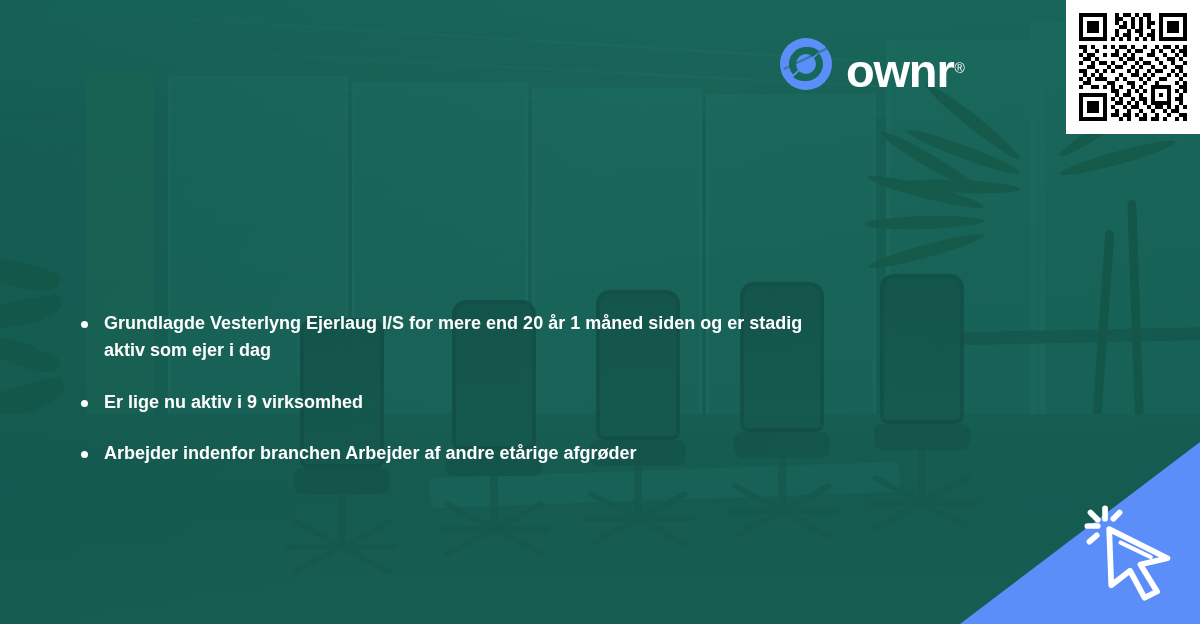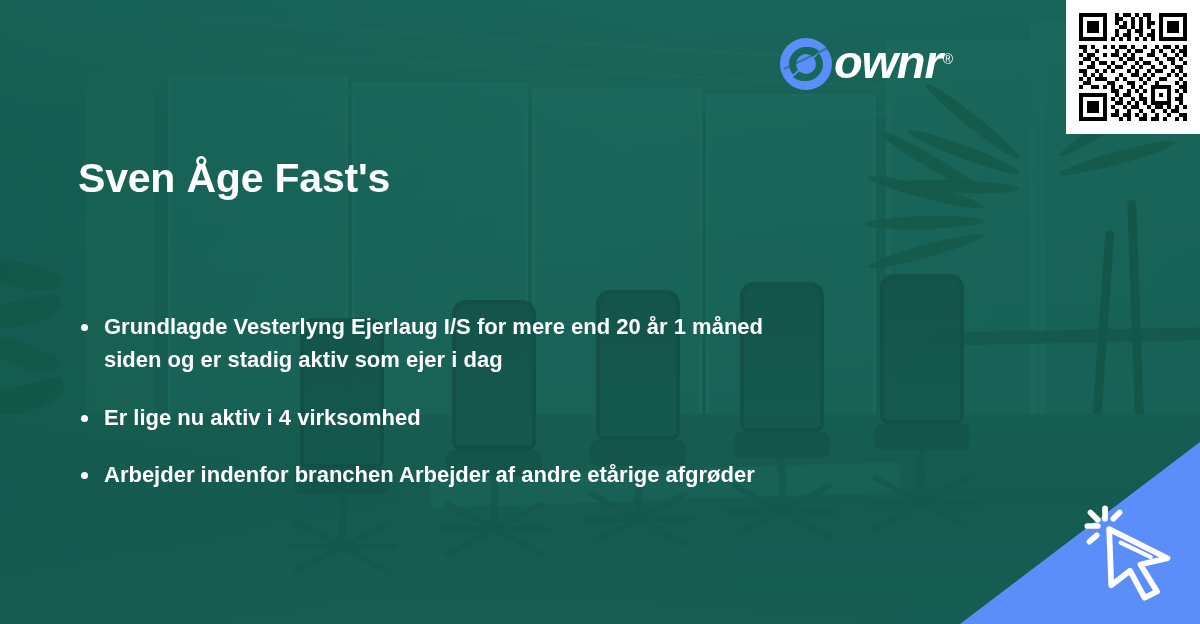--- a/index.html
+++ b/index.html
@@ -175,22 +175,22 @@
     position: absolute;
     right: 18px; bottom: 20px;
     width: 104px; height: 104px;
   }
 
   
   .logo {
     position: absolute;
     left: 778px; top: 36px;
     display: flex;
-    align-items: flex-start;
-    font-style: italic;
+    align-items: flex-end;
+    gap: 12px;
   }
   .logo-mark { width: 56px; height: 56px; display:block; }
   .logo-word {
     color: #ffffff;
     font-size: 47px;
     font-weight: bold;
     letter-spacing: -1.2px;
     line-height: 1;
     position: relative;
     top: 2px;
@@ -242,21 +242,21 @@
     position: absolute;
     left: 78px; top: 310px;
     width: 900px;
     margin: 0;
     padding: 0;
     list-style: none;
     color: #ffffff;
   }
   .bullet {
     position: relative;
-    font-size: 22px;
+    font-size: 18px;
     font-weight: bold;
     line-height: 1.52;
     padding-left: 26px;
     margin-bottom: 24px;
   }
   .bullet:last-child { margin-bottom: 0; }
   .bullet .dot {
     position: absolute;
     left: 3px;
     top: 0.62em;
@@ -596,31 +596,30 @@
         <rect x="16" y="27" width="2" height="1"></rect>
           <rect x="19" y="27" width="2" height="1"></rect>
         <rect x="22" y="27" width="1" height="1"></rect>
           <rect x="25" y="27" width="1" height="1"></rect>
         <rect x="27" y="27" width="1" height="1"></rect>
       </g>
     </svg>
   </div>
 
   <div class="title-block">
-    <h1 class="title-line1">Sven Åge Fast's</h1>
   </div>
 
   <ul class="bullets">
     <li class="bullet bullet-1">
       <span class="dot"></span>
       <span>Grundlagde Vesterlyng Ejerlaug I/S for mere end 20 år 1 måned siden og er stadig aktiv som ejer i dag</span>
     </li>
     <li class="bullet">
       <span class="dot"></span>
-      <span>Er lige nu aktiv i 4 virksomhed</span>
+      <span>Er lige nu aktiv i 9 virksomhed</span>
     </li>
     <li class="bullet">
       <span class="dot"></span>
       <span>Arbejder indenfor branchen Arbejder af andre etårige afgrøder</span>
     </li>
   </ul>
 
   <div class="corner"></div>
   <svg class="cursor-icon" viewBox="0 0 100 100" aria-hidden="true">
     <g stroke="#ffffff" stroke-width="5.5" stroke-linecap="round" fill="none">

